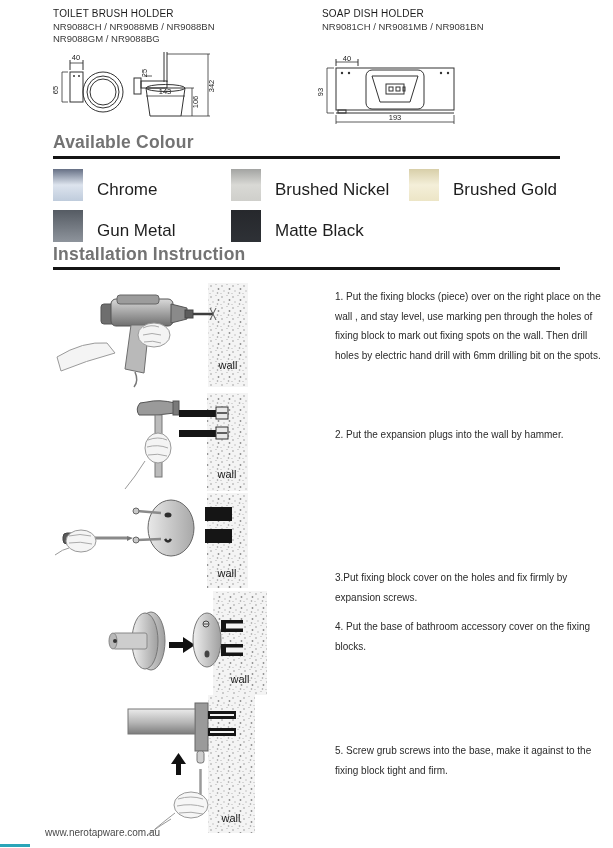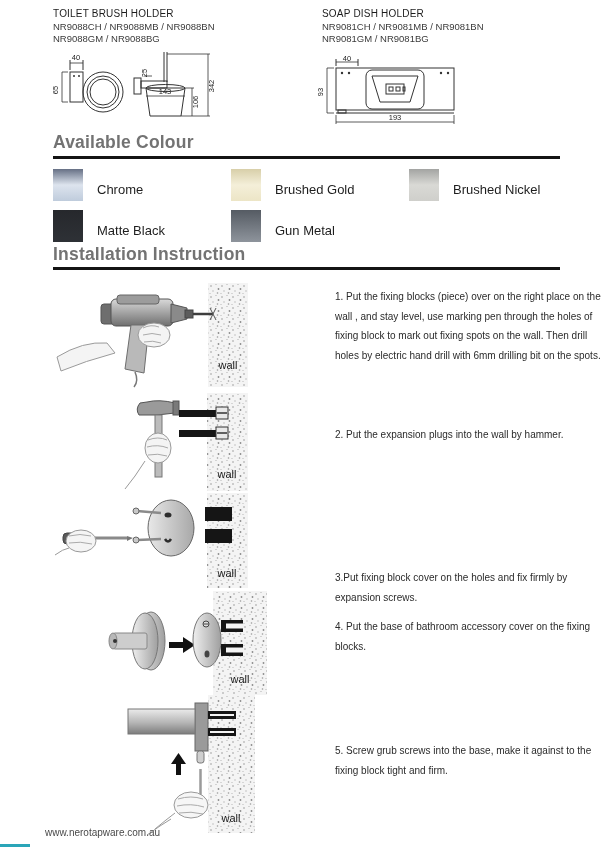--- a/index.html
+++ b/index.html
@@ -26,21 +26,21 @@
   #colour-heading { top:132px; }
   #colour-rule { top:156px; }
   #install-heading { top:244px;text-align:right; }
   #install-rule { top:267px; }
 
   
   .swatch-grid { position:absolute; left:53px; top:168px; width:520px;
                  display:grid; grid-template-columns:178px 178px 178px; grid-row-gap:8px; }
   .swatch-item { display:flex; align-items:center; height:33px; }
   .swatch-chip { width:30px; height:32px; flex:0 0 30px; }
-  .swatch-label { font-size:13px; color:#1e1e1e; margin-left:14px; padding-top:10px; }
+  .swatch-label { font-size:17px; color:#1e1e1e; margin-left:14px; padding-top:10px; }
 
   
   .steps { position:absolute; left:55px; top:281px; width:552px; }
   .step-row { position:absolute; left:0; width:552px; }
   #step-row-1 { top:2px;   height:108px; }
   #step-row-2 { top:112px; height:100px; }
   #step-row-3 { top:212px; height:97px;  }
   #step-row-4 { top:310px; height:106px; }
   #step-row-5 { top:414px; height:140px; }
   .step-illustration { position:absolute; left:0; top:0; }
@@ -66,21 +66,20 @@
     <div class="ph-title">TOILET BRUSH HOLDER</div>
     <div class="ph-models">
       <div>NR9088CH / NR9088MB / NR9088BN</div>
       <div>NR9088GM / NR9088BG</div>
     </div>
   </div>
   <div class="product-header" id="ph-right">
     <div class="ph-title">SOAP DISH HOLDER</div>
     <div class="ph-models">
       <div>NR9081CH / NR9081MB / NR9081BN</div>
-      <div>NR9081GM / NR9081BG</div>
     </div>
   </div>
 
   <svg class="tech-drawing" id="drawing-brush" width="200" height="80" viewBox="0 0 200 80">
     <g stroke="#333" stroke-width="1" fill="none">
 
       <rect x="22" y="20" width="13" height="30"></rect>
       <circle cx="26" cy="24" r="1" fill="#333" stroke="none"></circle>
       <circle cx="31" cy="24" r="1" fill="#333" stroke="none"></circle>
 
@@ -162,34 +161,34 @@
 
   <div class="section-heading" id="colour-heading">Available Colour</div>
   <div class="section-rule" id="colour-rule"></div>
 
   <div class="swatch-grid">
     <div class="swatch-item">
       <div class="swatch-chip" style="background: linear-gradient(rgb(102, 112, 133), rgb(221, 228, 238), rgb(191, 204, 220));"></div>
       <div class="swatch-label">Chrome</div>
     </div>
     <div class="swatch-item">
+      <div class="swatch-chip" style="background: linear-gradient(rgb(163, 164, 162), rgb(217, 217, 213), rgb(207, 207, 203));"></div>
+      <div class="swatch-label">Brushed Nickel</div>
+    </div>
+    <div class="swatch-item">
       <div class="swatch-chip" style="background: linear-gradient(rgb(216, 207, 169), rgb(244, 239, 217), rgb(236, 229, 198));"></div>
       <div class="swatch-label">Brushed Gold</div>
     </div>
     <div class="swatch-item">
-      <div class="swatch-chip" style="background: linear-gradient(rgb(163, 164, 162), rgb(217, 217, 213), rgb(207, 207, 203));"></div>
-      <div class="swatch-label">Brushed Nickel</div>
+      <div class="swatch-chip" style="background: linear-gradient(rgb(85, 91, 99), rgb(142, 148, 156));"></div>
+      <div class="swatch-label">Gun Metal</div>
     </div>
     <div class="swatch-item">
       <div class="swatch-chip" style="background: linear-gradient(rgb(38, 40, 44), rgb(46, 49, 54));"></div>
       <div class="swatch-label">Matte Black</div>
-    </div>
-    <div class="swatch-item">
-      <div class="swatch-chip" style="background: linear-gradient(rgb(85, 91, 99), rgb(142, 148, 156));"></div>
-      <div class="swatch-label">Gun Metal</div>
     </div>
   </div>
 
   <div class="section-heading" id="install-heading">Installation Instruction</div>
   <div class="section-rule" id="install-rule"></div>
 
   <div class="steps">
 
     <div class="step-row" id="step-row-1">
       <svg class="step-illustration" width="240" height="106" viewBox="0 0 240 106">

